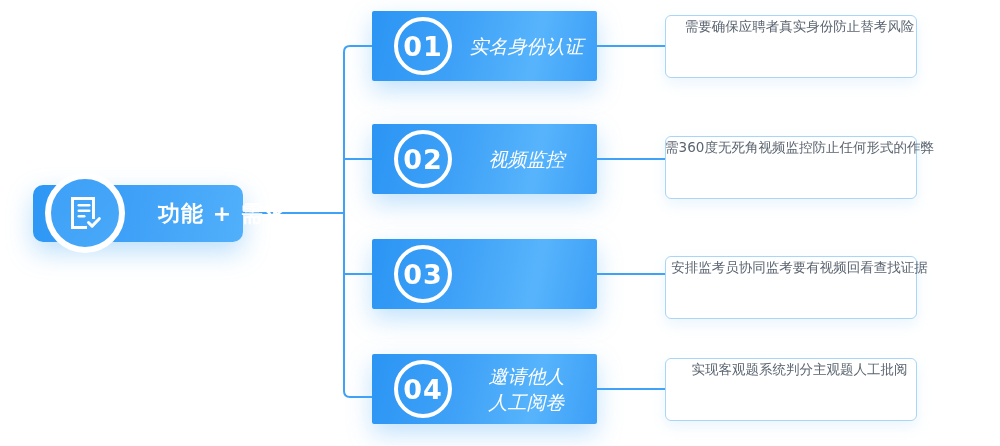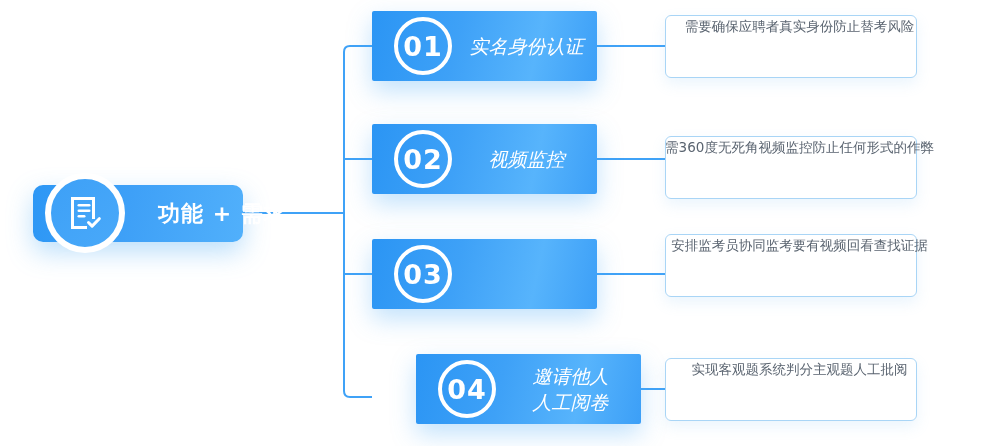--- a/index.html
+++ b/index.html
@@ -201,26 +201,26 @@
   <div class="desc" style="top:136px;">
     <span>需360度无死角视频监控</span>
     <span>防止任何形式的作弊</span>
   </div>
 
   <div class="pill" style="top:239px;">
     <div class="pill-circle">
       <span class="pill-num">03</span>
     </div>
   </div>
-  <div class="desc" style="top:234px;">
+  <div class="desc" style="top:256px;">
     <span>安排监考员协同监考</span>
     <span>要有视频回看查找证据</span>
   </div>
 
-  <div class="pill" style="top:354px;margin-left:44px;">
+  <div class="pill" style="top:354px;">
     <div class="pill-circle">
       <span class="pill-num">04</span>
     </div>
     <div class="pill-label">
       <span>邀请他人</span>
       <span>人工阅卷</span>
     </div>
   </div>
   <div class="desc" style="top:358px;">
     <span>实现客观题系统判分</span>

